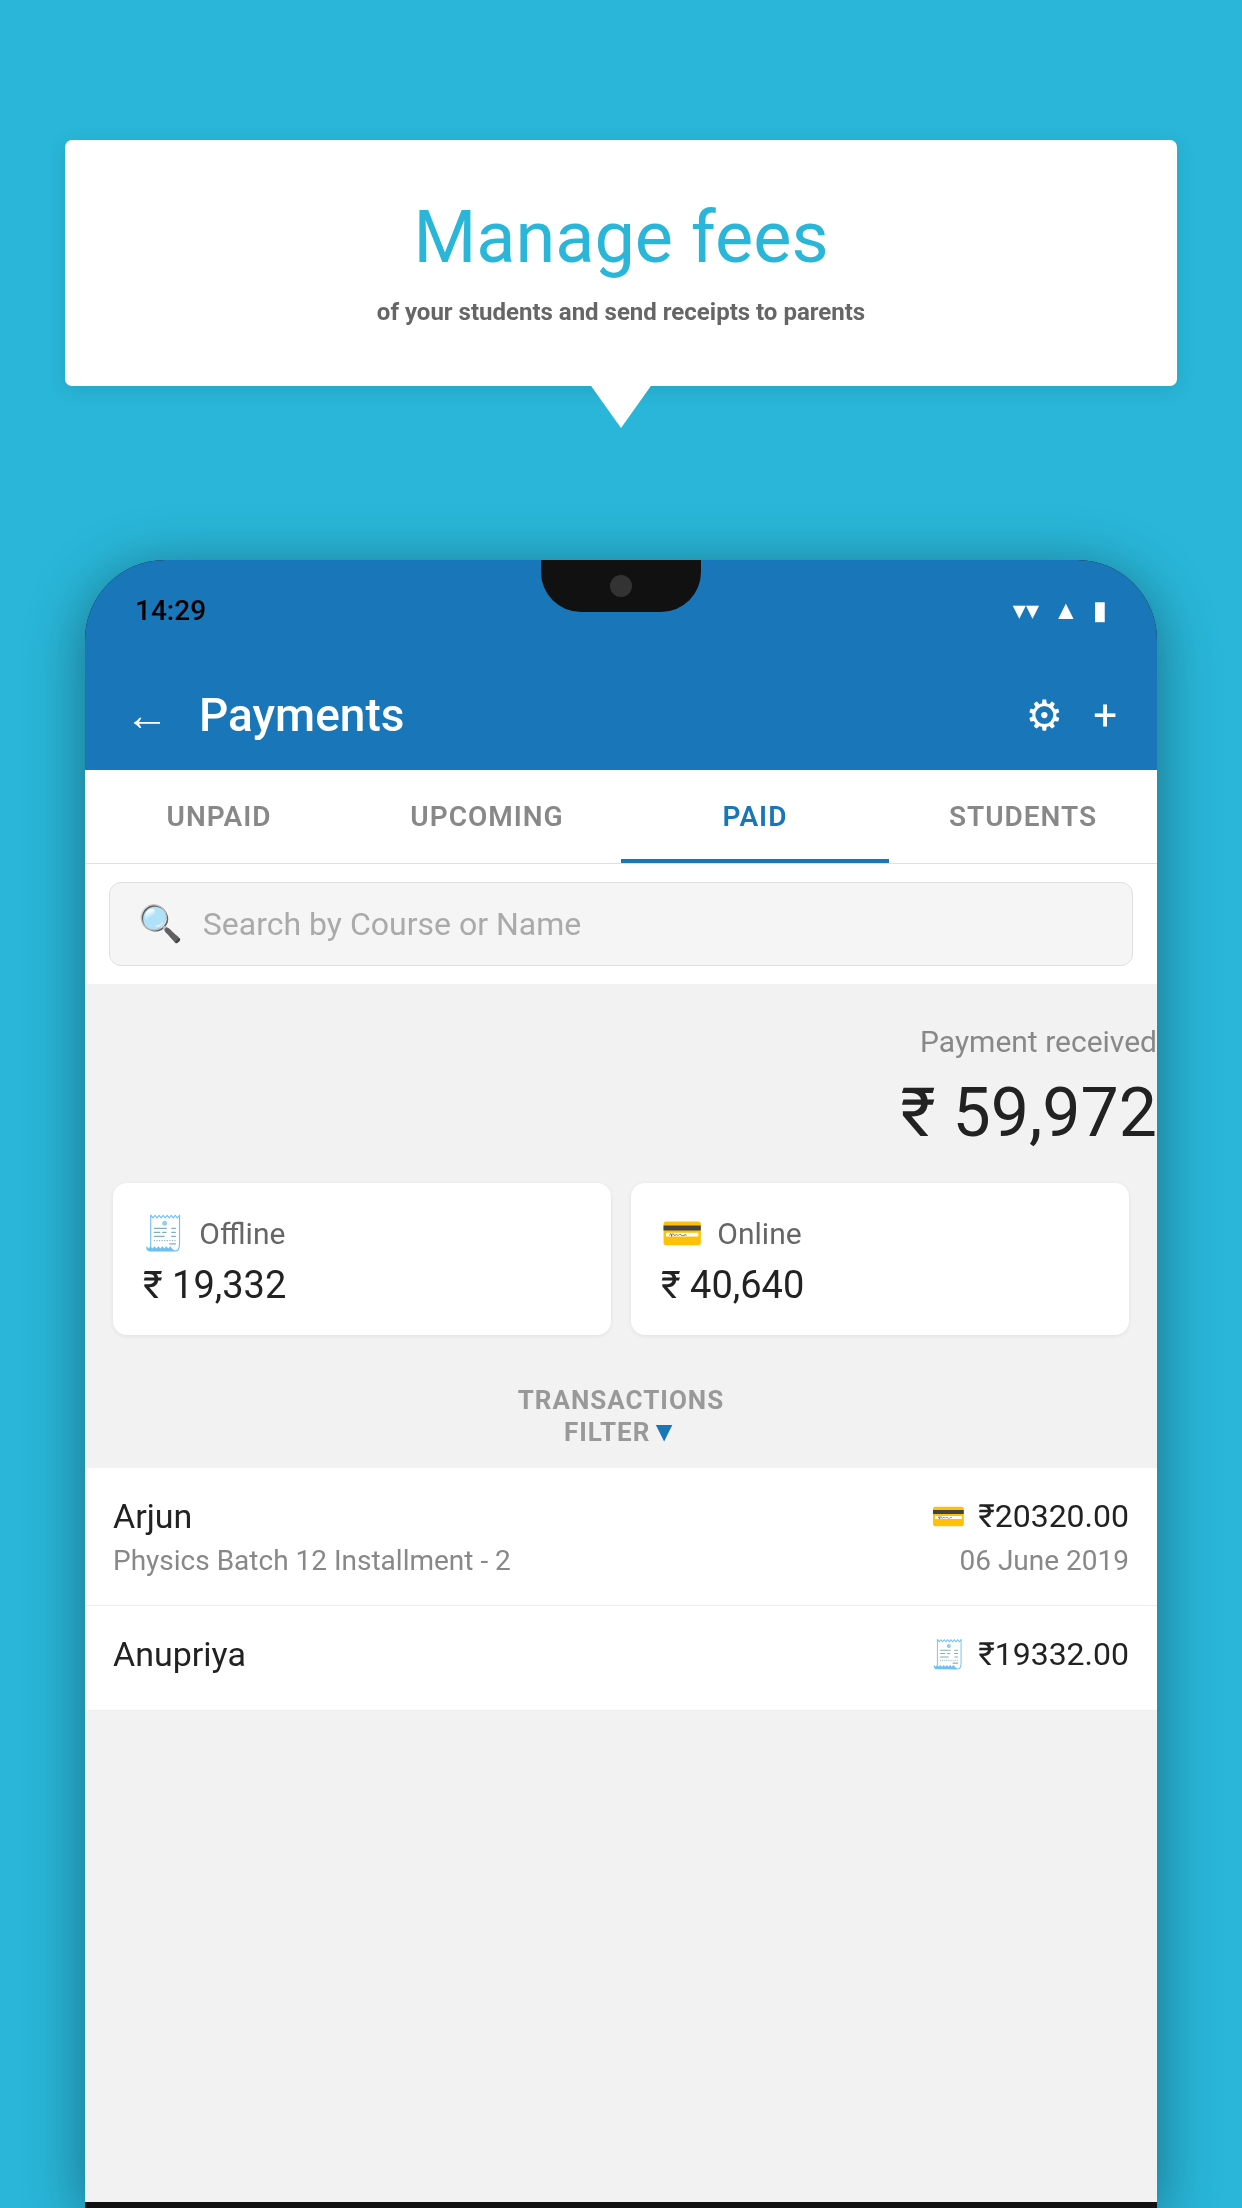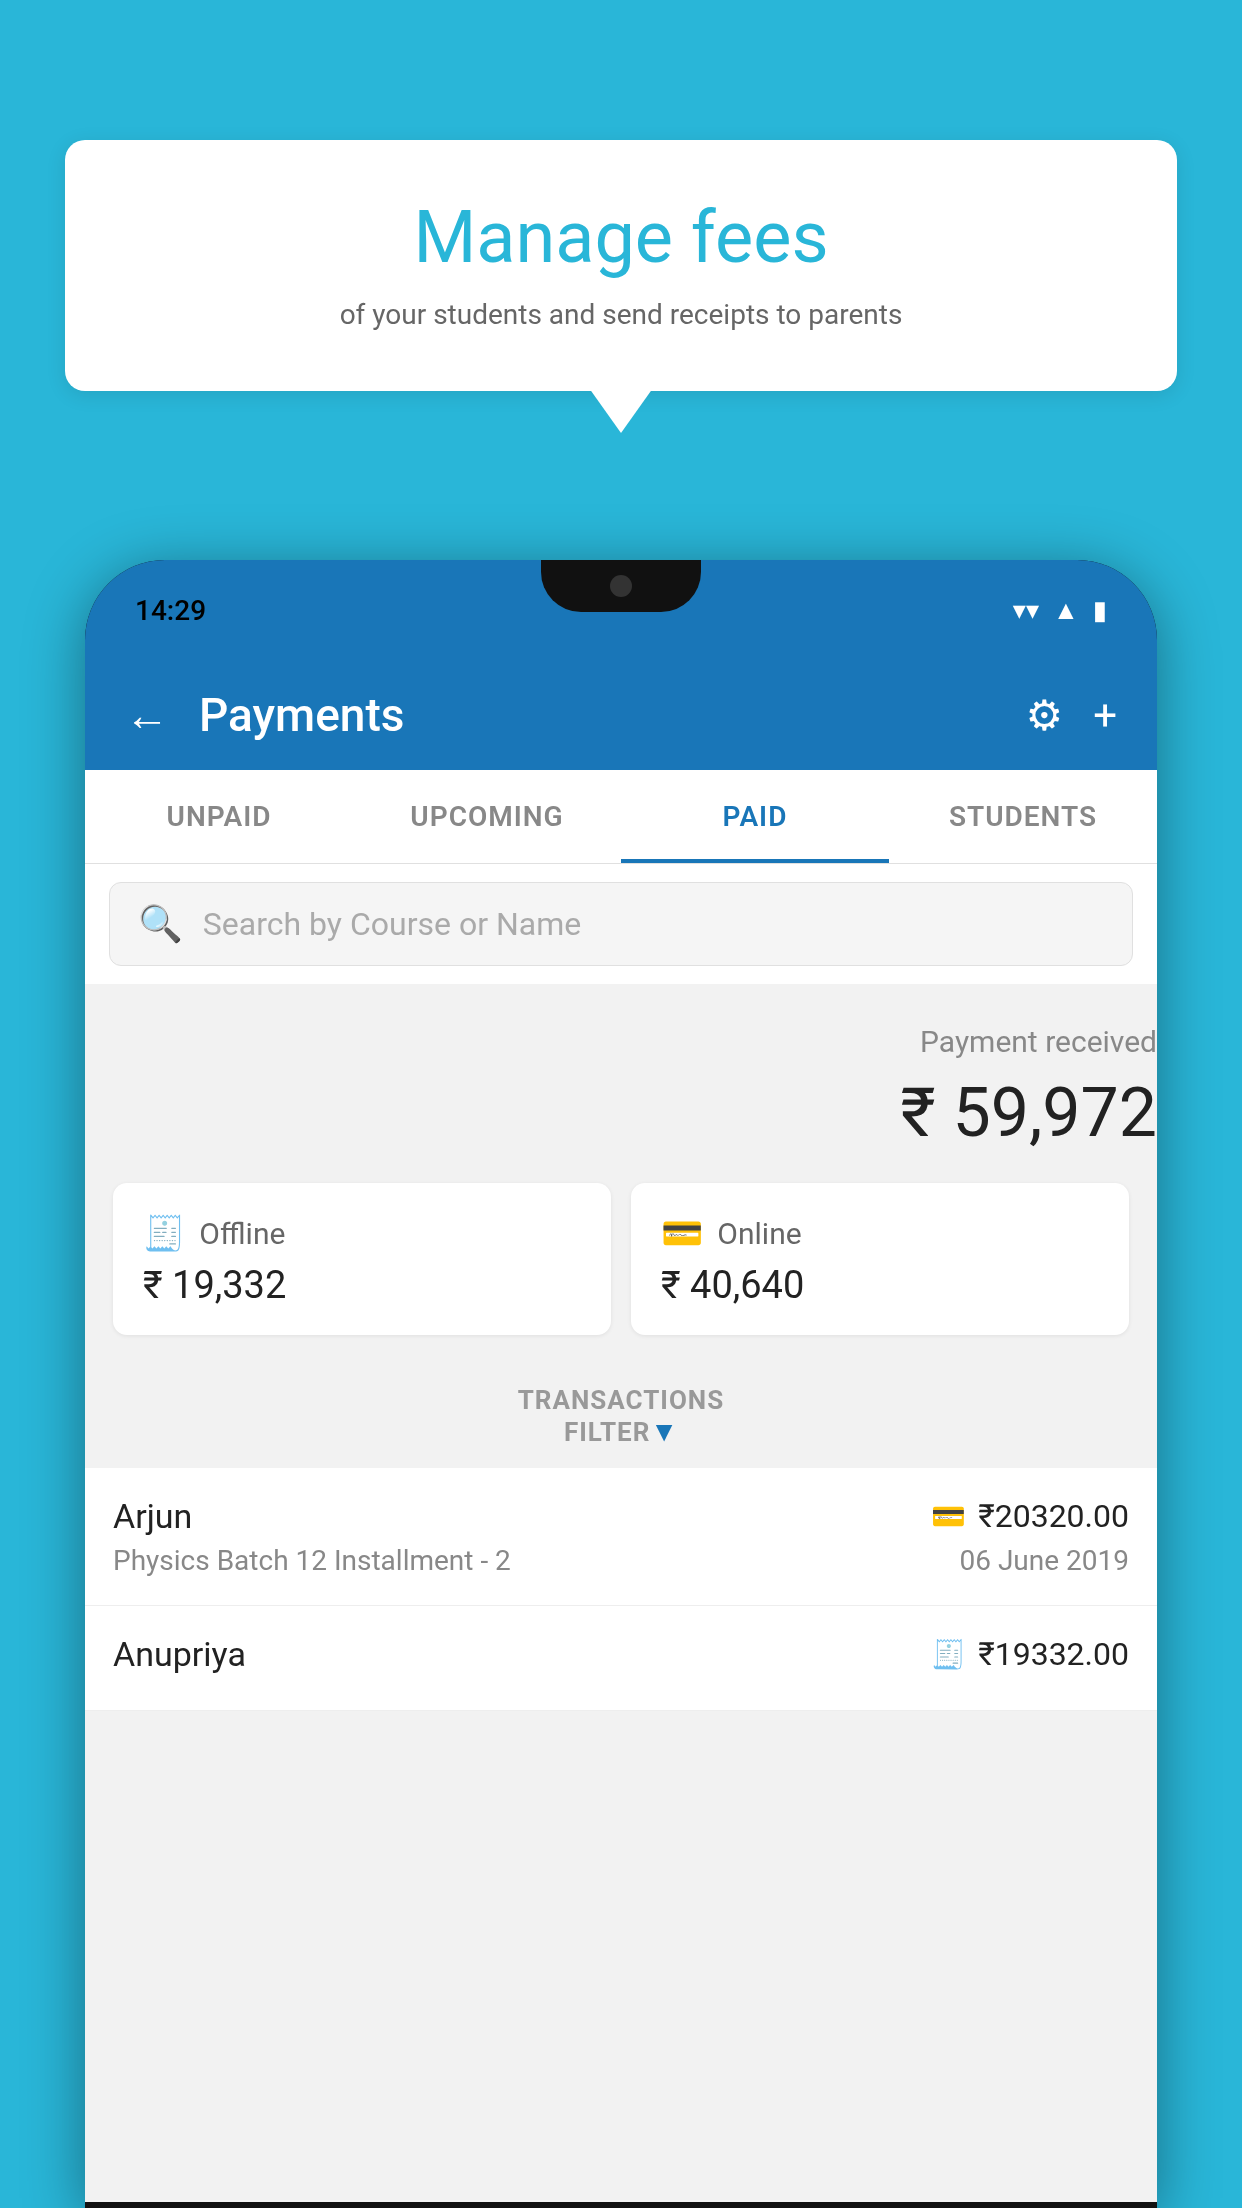--- a/index.html
+++ b/index.html
@@ -13,21 +13,21 @@
       position: relative;
     }
 
     
     .speech-bubble {
       position: absolute;
       top: 140px;
       left: 65px;
       right: 65px;
       background: white;
-      border-radius: 20px;
+      border-radius: 7px;
       padding: 55px 70px 60px;
       text-align: center;
       box-shadow: 0 4px 20px rgba(0,0,0,0.1);
     }
     .speech-bubble::after {
       content: '';
       position: absolute;
       bottom: -42px;
       left: 50%;
       transform: translateX(-50%);
@@ -35,23 +35,23 @@
       border-right: 32px solid transparent;
       border-top: 45px solid white;
     }
     .speech-bubble .headline {
       font-size: 72px;
       color: #29b6d8;
       font-weight: 400;
       margin-bottom: 18px;
     }
     .speech-bubble .subline {
-      font-size: 28px;
+      font-size: 24px;
       color: #666;
-      font-weight: 400;
+      font-weight: 700;
     }
 
     
     .phone-frame {
       position: absolute;
       top: 560px;
       left: 85px;
       right: 85px;
       bottom: 0;
       background: #111;

